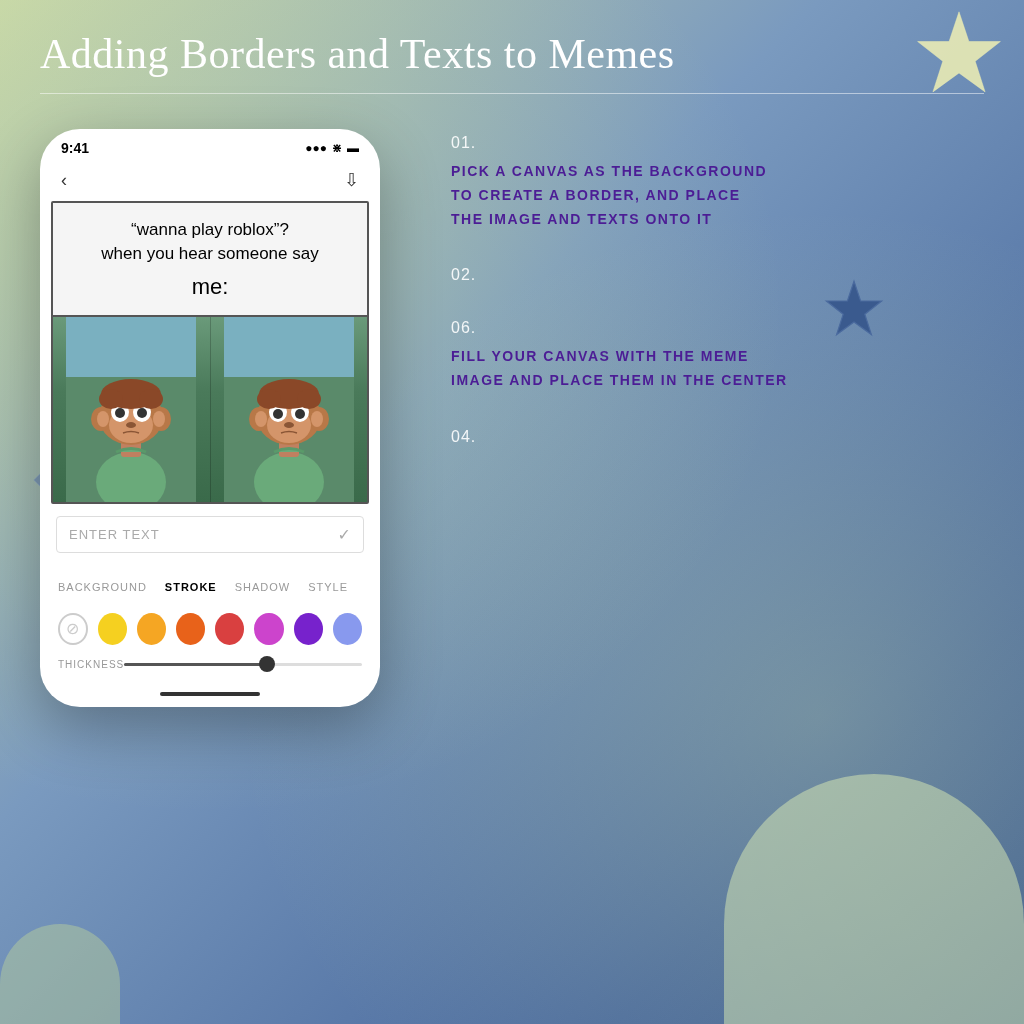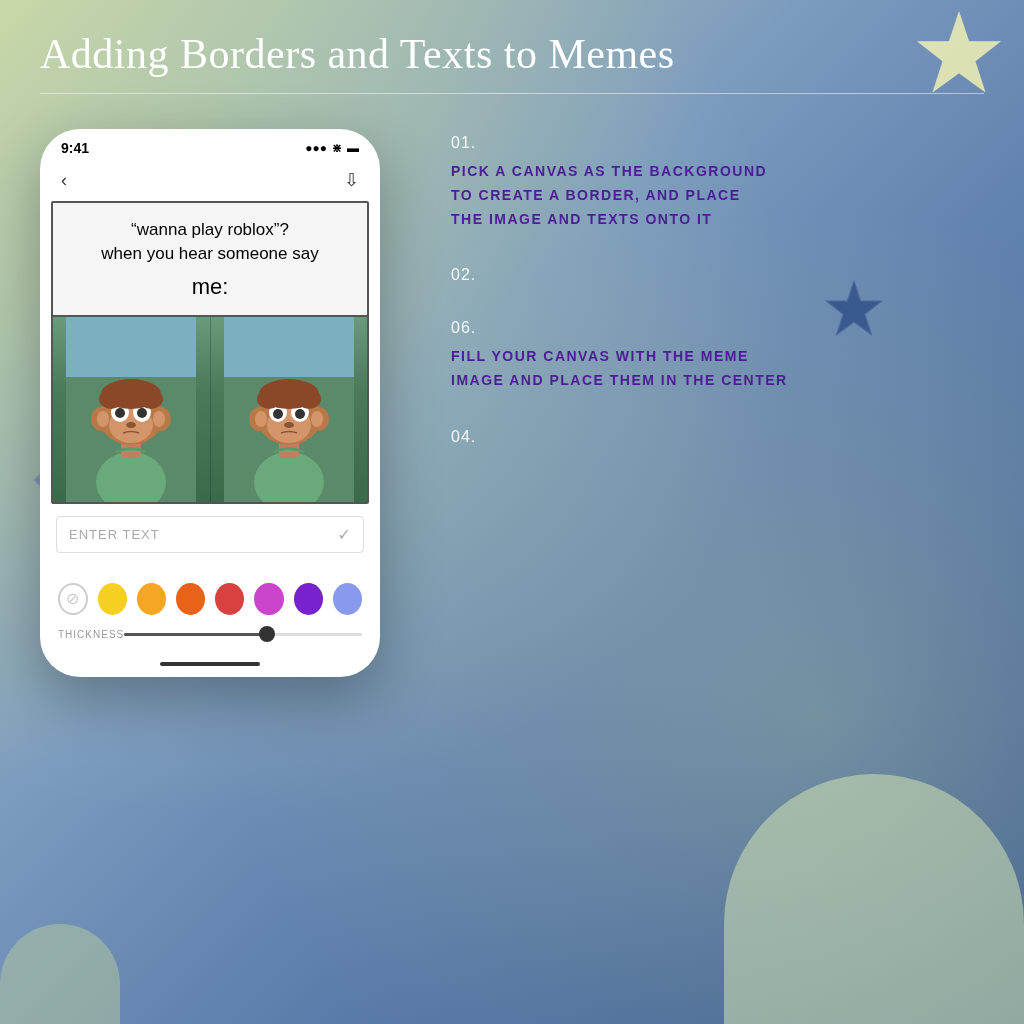--- a/index.html
+++ b/index.html
@@ -464,20 +464,26 @@
             </div>
           </div>
         </div>
 
         <div class="text-input-area">
           <div class="enter-text-row">
             <span class="enter-text-placeholder">ENTER TEXT</span>
             <span class="checkmark">✓</span>
           </div>
 
+          <div class="tabs-row">
+            <span class="tab-item">BACKGROUND</span>
+            <span class="tab-item active">STROKE</span>
+            <span class="tab-item">SHADOW</span>
+            <span class="tab-item">STYLE</span>
+          </div>
 
           <div class="colors-row">
             <div class="color-none">⊘</div>
             <div class="color-swatch" style="background:#f5d020;"></div>
             <div class="color-swatch" style="background:#f5a623;"></div>
             <div class="color-swatch" style="background:#e8621a;"></div>
             <div class="color-swatch" style="background:#d94040;"></div>
             <div class="color-swatch" style="background:#cc44cc;"></div>
             <div class="color-swatch" style="background:#7722cc;"></div>
             <div class="color-swatch" style="background:#8899ee;"></div>

